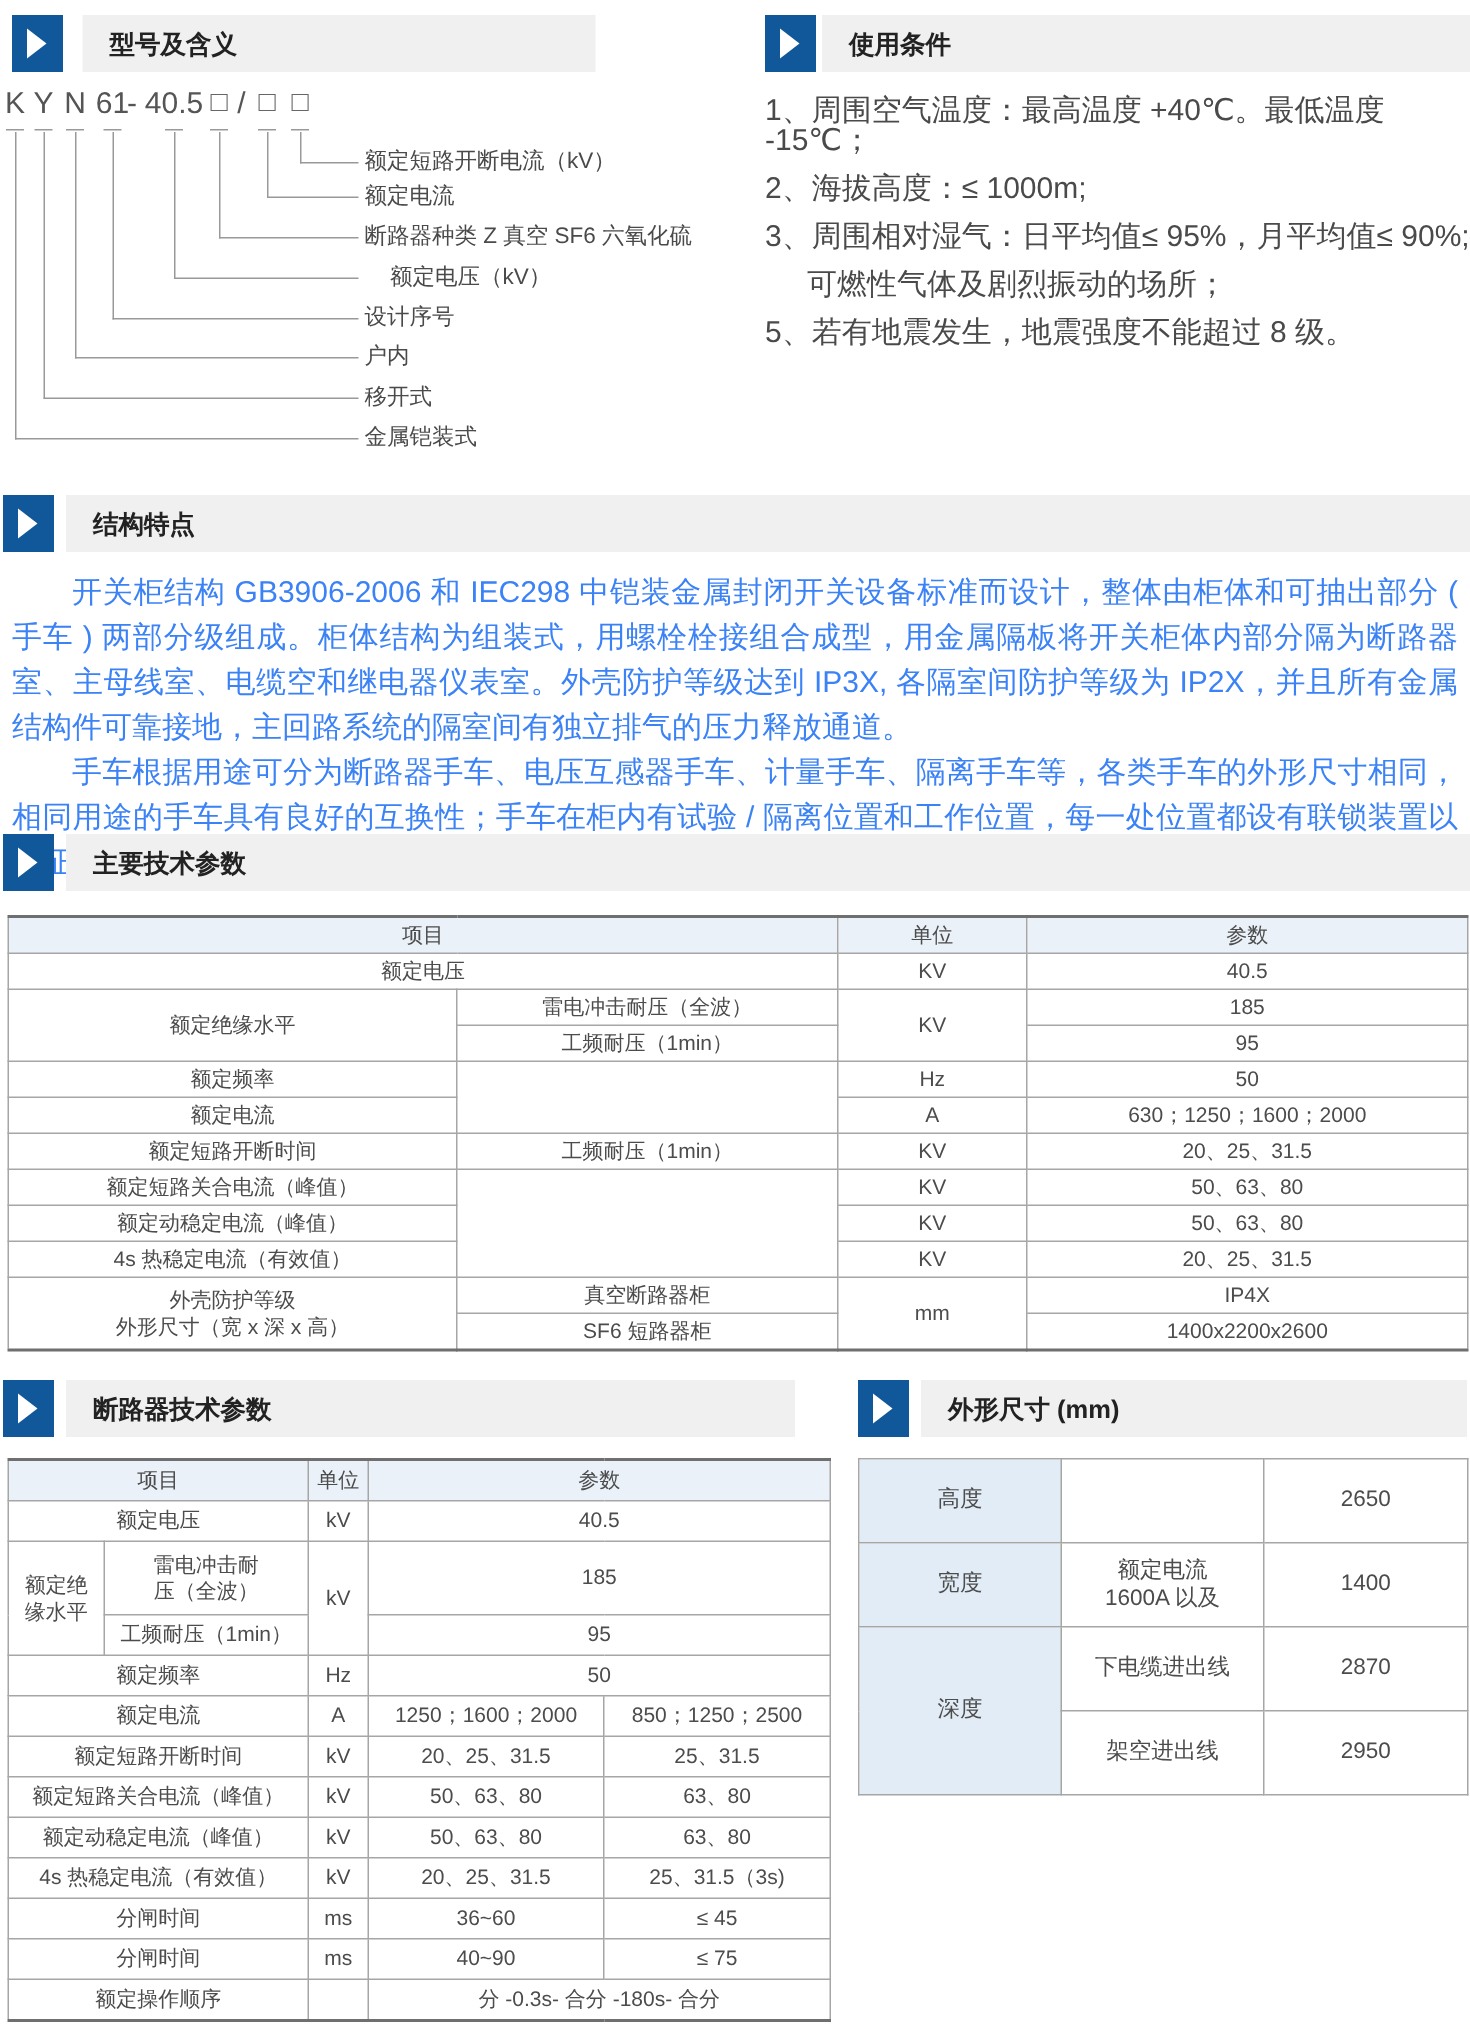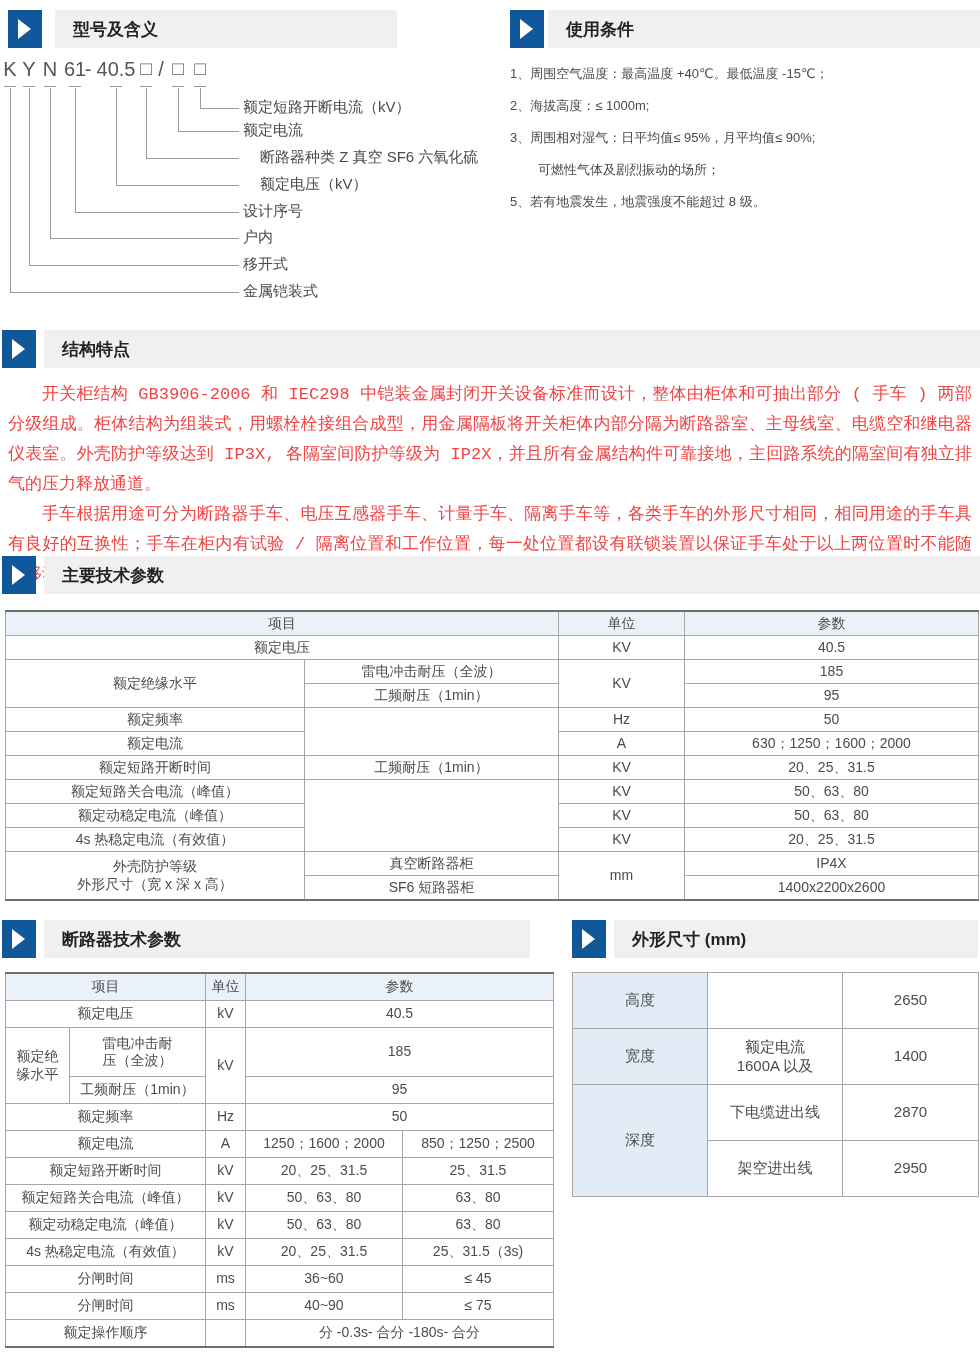--- a/index.html
+++ b/index.html
@@ -16,27 +16,27 @@
   
   .model-diagram{position:absolute;left:0;top:58px;width:492px;height:255px;}
   .code-part{position:absolute;top:0;transform:translateX(-50%);font-size:20px;color:#555;white-space:nowrap;}
   .code-part.square{font-size:19px;color:#666;}
   .model-tick{position:absolute;width:12px;height:0;border-top:1px solid #999;}
   .model-line{position:absolute;border-left:1px solid #999;border-bottom:1px solid #999;}
   .model-label{position:absolute;left:243px;font-size:15px;color:#4A4A4A;white-space:nowrap;}
 
   
   .cond-list{position:absolute;left:510px;top:64px;width:470px;}
-  .cond-item{font-size:13px;color:#4A4A4A;margin-bottom:12px;line-height:20px;}
+  .cond-item{font-size:20px;color:#4A4A4A;margin-bottom:12px;line-height:20px;}
   .cond-item.indent{padding-left:28px;}
 
   
   .struct-text{position:absolute;left:8px;top:380px;width:964px;}
-  .struct-text p{margin:0;font-size:17px;line-height:30px;color:#ef4444;
-        text-indent:2em;text-align:justify;font-family:Liberation Mono, monospace;}
+  .struct-text p{margin:0;font-size:20px;line-height:30px;color:#3b82f6;
+        text-indent:2em;text-align:justify;}
 
   
   table{border-collapse:collapse;table-layout:fixed;position:absolute;background:#fff;}
   td{border:1px solid #A6A6A6;text-align:center;vertical-align:middle;padding:1px 4px;
      color:#4C4C4C;font-size:14px;line-height:1.25;overflow:hidden;}
   tr.hd td{background:#EAF1F8;}
   td.pre{white-space:pre-line;}
   .main-table{left:5px;top:610px;width:973px;border-top:2px solid #6F6F6F;border-bottom:2px solid #6F6F6F;}
   .main-table td{height:21px;}
   .breaker-table{left:5px;top:972px;width:548px;border-top:2px solid #6F6F6F;border-bottom:2px solid #6F6F6F;}
@@ -72,21 +72,21 @@
       <div class="code-part square" style="left: 178px;">□</div>
       <div class="code-part square" style="left: 200px;">□</div>
       <div class="model-tick" style="left: 194px; top: 28px;"></div>
       <div class="model-line" style="left: 200px; top: 30px; width: 38px; height: 20px;"></div>
       <div class="model-label" style="top: 40px;">额定短路开断电流（kV）</div>
       <div class="model-tick" style="left: 172px; top: 28px;"></div>
       <div class="model-line" style="left: 178px; top: 30px; width: 60px; height: 43px;"></div>
       <div class="model-label" style="top: 63px;">额定电流</div>
       <div class="model-tick" style="left: 140px; top: 28px;"></div>
       <div class="model-line" style="left: 146px; top: 30px; width: 92px; height: 70px;"></div>
-      <div class="model-label" style="top: 90px; margin-left: 17px;">断路器种类 Z 真空 SF6 六氧化硫</div>
+      <div class="model-label" style="top: 90px;">断路器种类 Z 真空 SF6 六氧化硫</div>
       <div class="model-tick" style="left: 110px; top: 28px;"></div>
       <div class="model-line" style="left: 116px; top: 30px; width: 122px; height: 97px;"></div>
       <div class="model-label" style="top: 117px; margin-left: 17px;">额定电压（kV）</div>
       <div class="model-tick" style="left: 69px; top: 28px;"></div>
       <div class="model-line" style="left: 75px; top: 30px; width: 163px; height: 124px;"></div>
       <div class="model-label" style="top: 144px;">设计序号</div>
       <div class="model-tick" style="left: 44px; top: 28px;"></div>
       <div class="model-line" style="left: 50px; top: 30px; width: 188px; height: 150px;"></div>
       <div class="model-label" style="top: 170px;">户内</div>
       <div class="model-tick" style="left: 23px; top: 28px;"></div>

